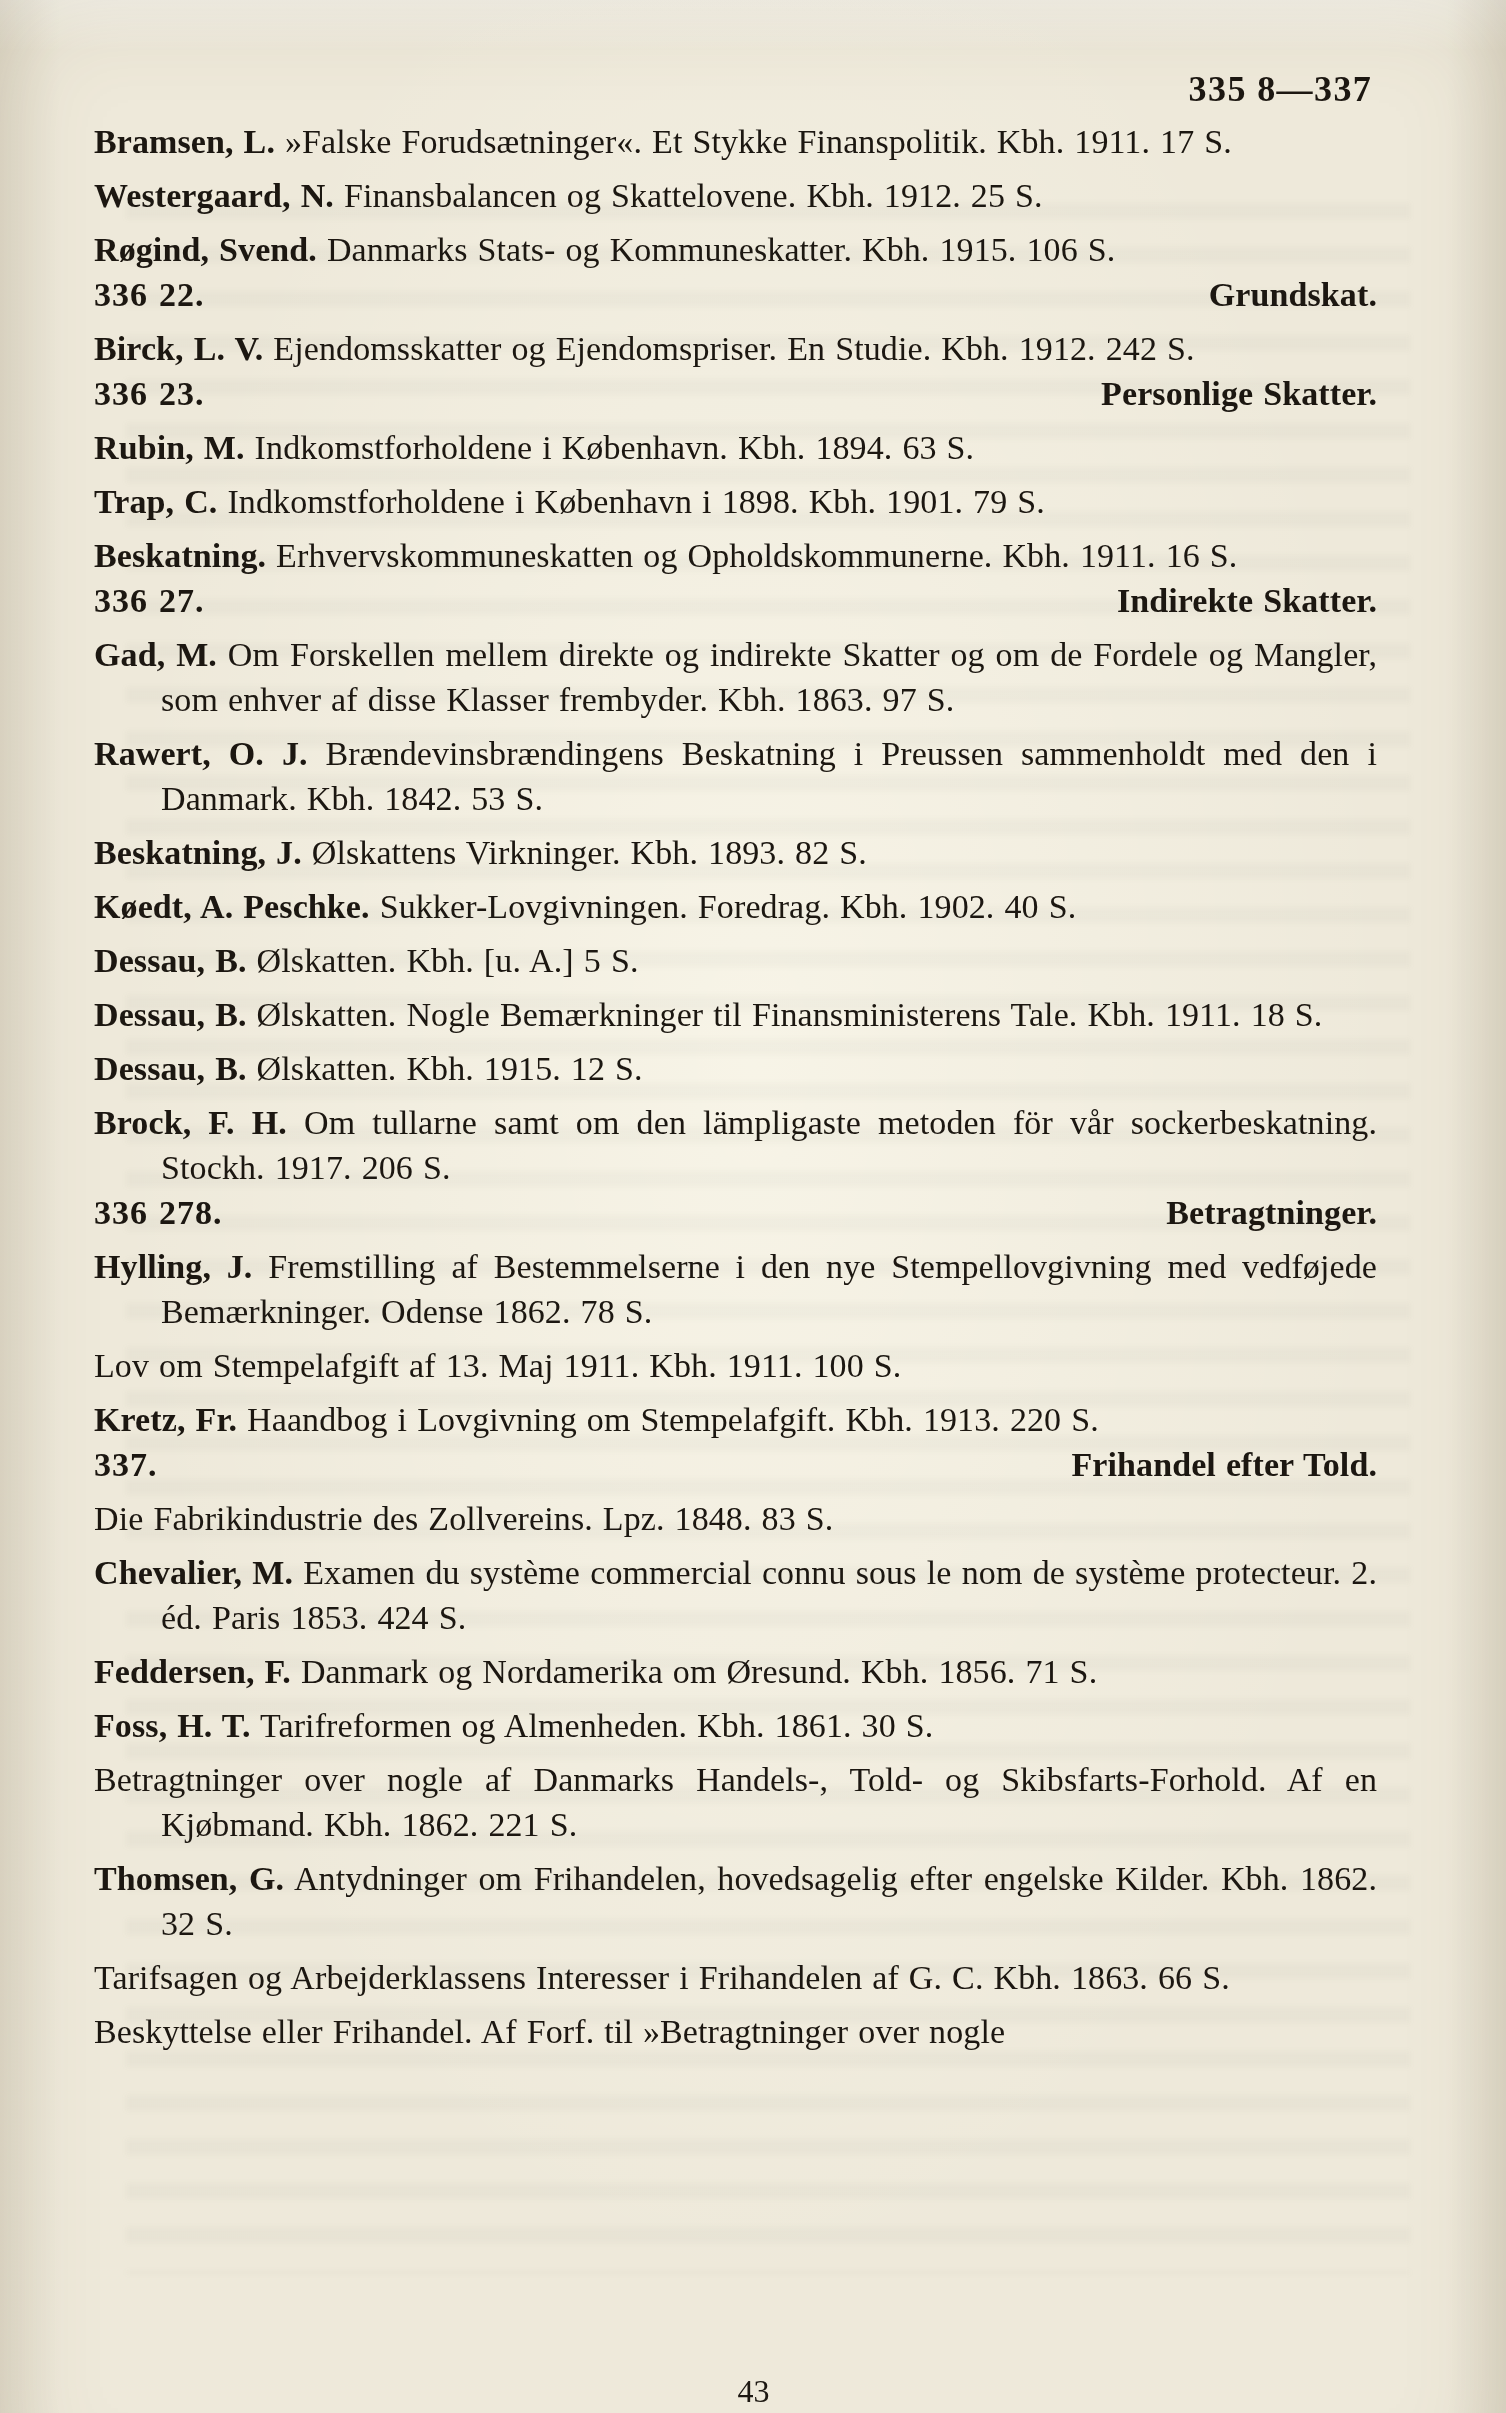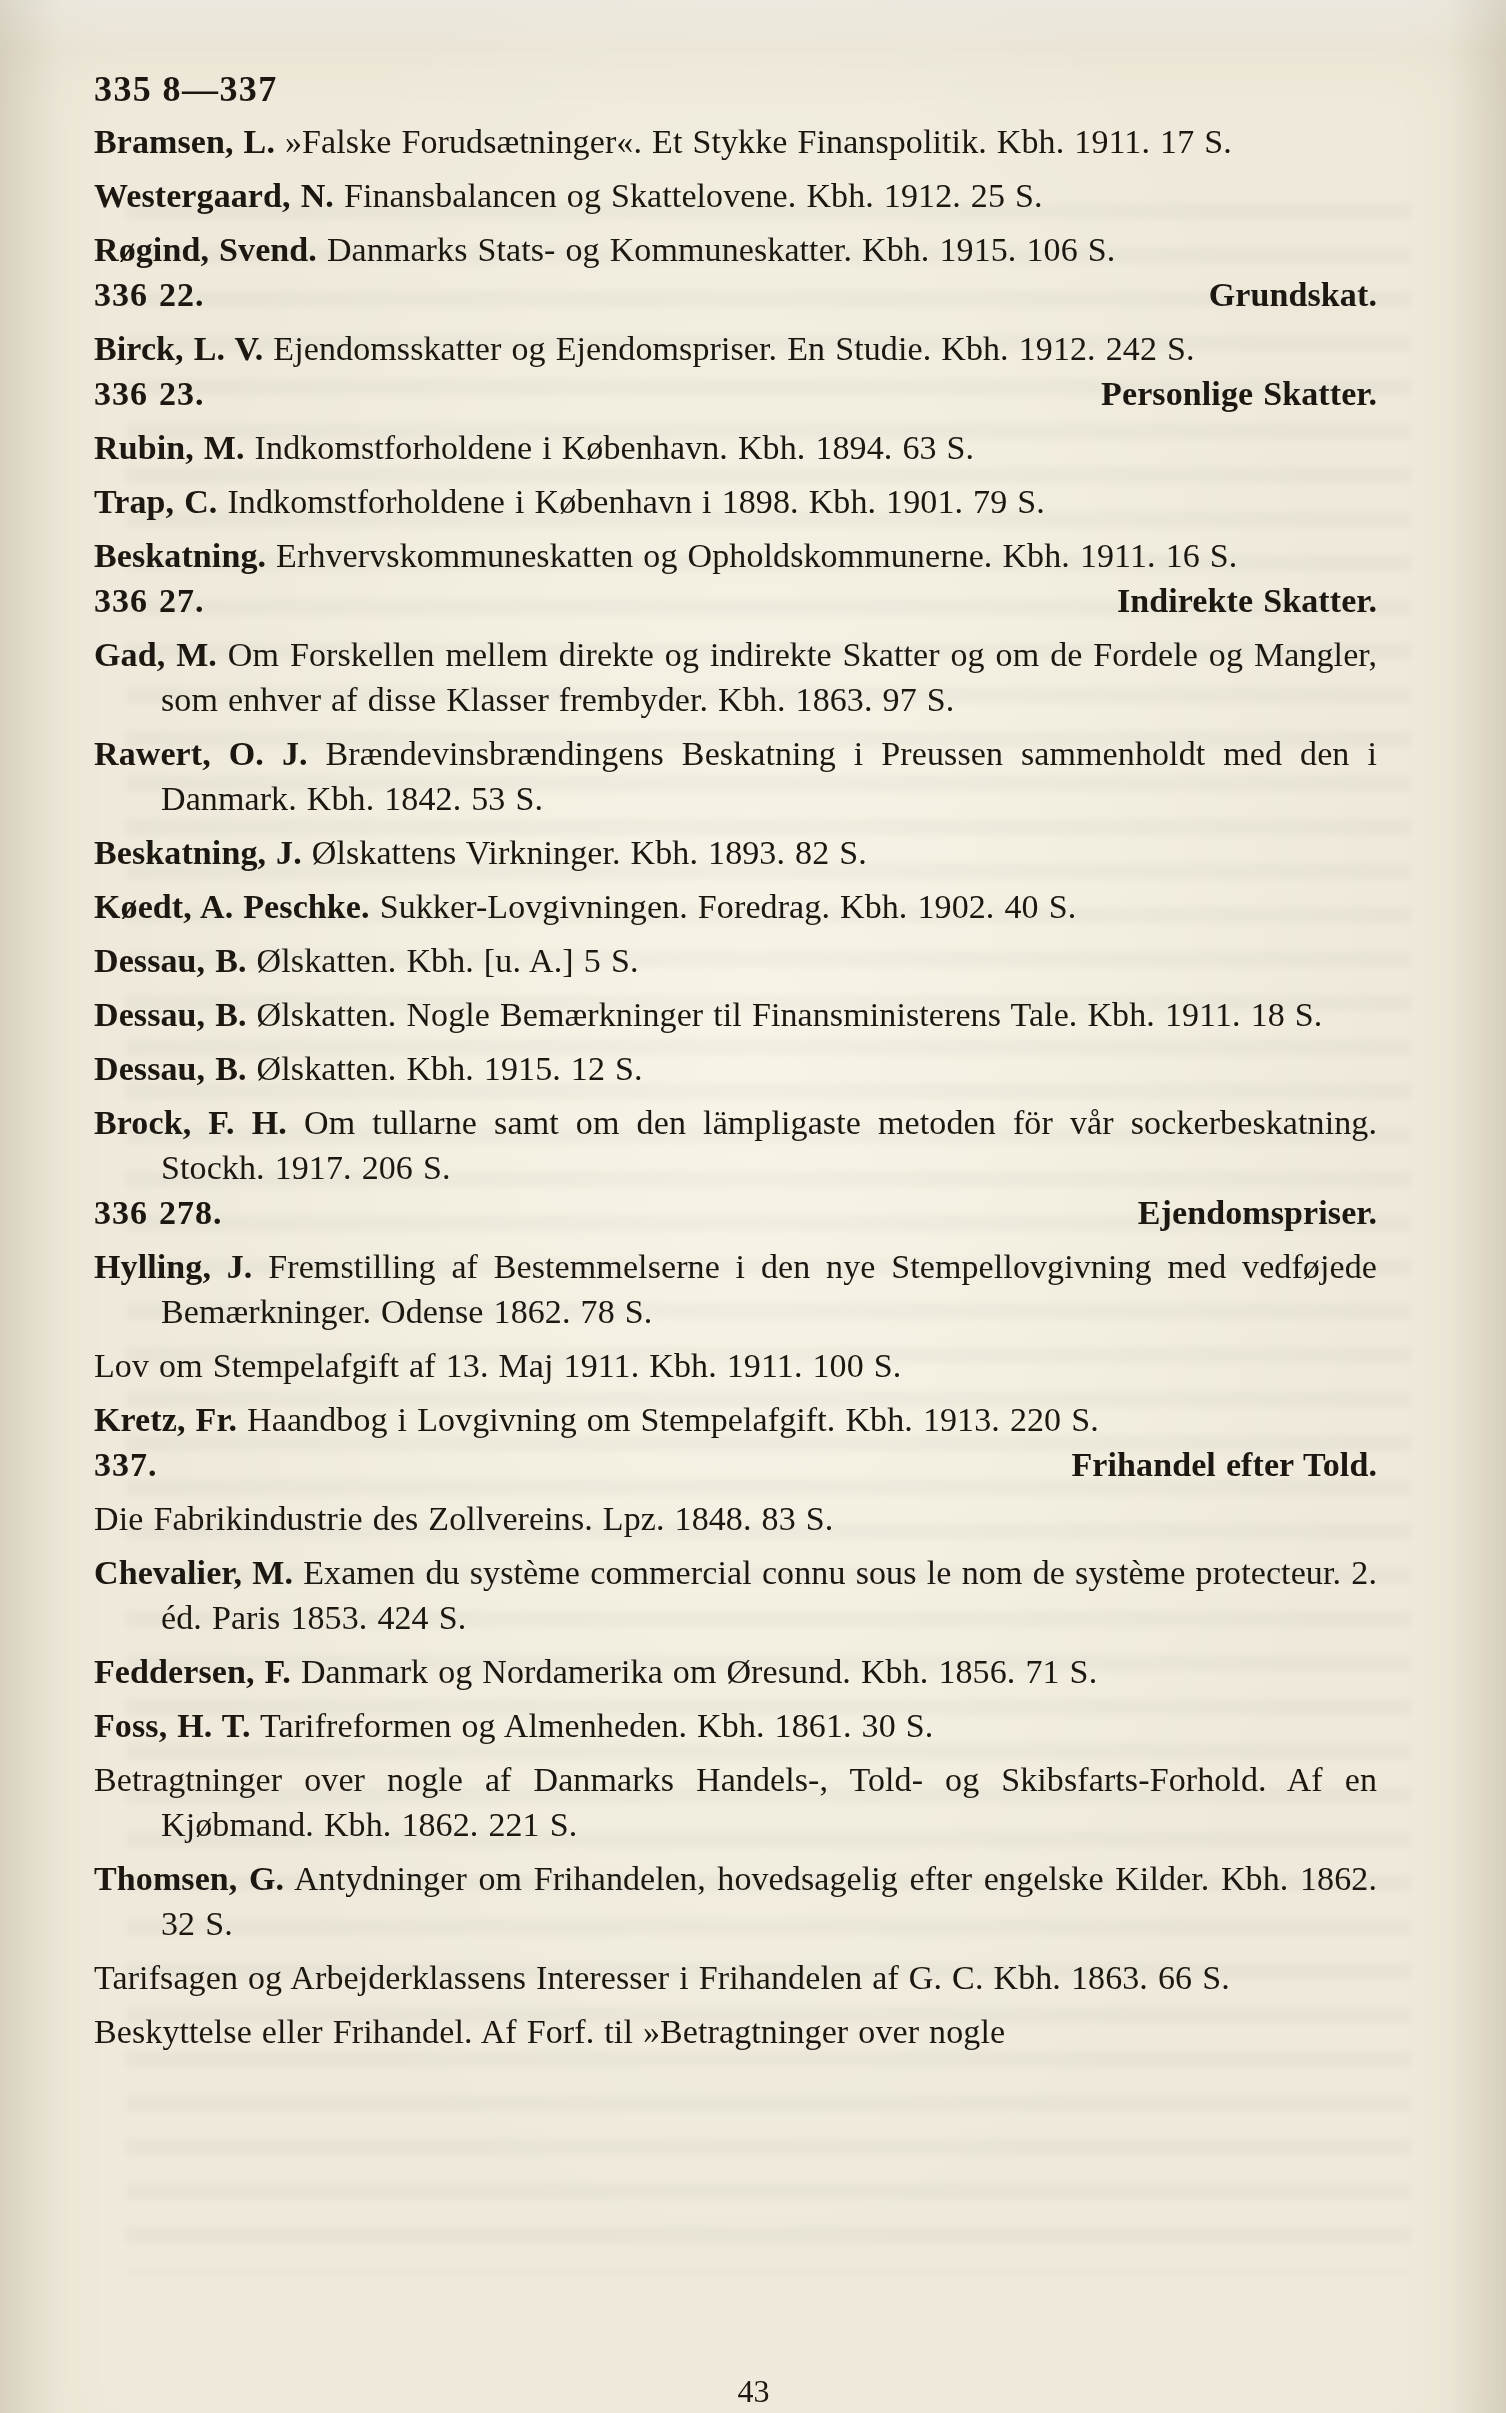--- a/index.html
+++ b/index.html
@@ -36,20 +36,21 @@
     filter: blur(2.9px);
     pointer-events: none;
   }
   .content {
     position: absolute;
     inset: 0;
     box-sizing: border-box;
     padding: 68px 130px 0 94px;
   }
   .running-header {
+    text-align: right;
     font-weight: bold;
     font-size: 36px;
     letter-spacing: 1.4px;
     padding-right: 4.8px;
   }
   .entry-list {
     font-size: 34px;
     line-height: 45px;
     letter-spacing: 0.1px;
     word-spacing: 1.4px;
@@ -108,21 +109,21 @@
       <div class="entry"><span class="lead">Gad, M.</span>  Om Forskellen mellem direkte og indirekte Skatter og om de Fordele og Mangler, som enhver af disse Klasser frembyder.  Kbh. 1863.  97 S.</div>
       <div class="entry"><span class="lead">Rawert, O. J.</span>  Brændevinsbrændingens Beskatning i Preussen sammenholdt med den i Danmark.  Kbh. 1842.  53 S.</div>
       <div class="entry"><span class="lead">Beskatning, J.</span>  Ølskattens Virkninger.  Kbh. 1893.  82 S.</div>
       <div class="entry"><span class="lead">Køedt, A. Peschke.</span>  Sukker-Lovgivningen.  Foredrag.  Kbh. 1902. 40 S.</div>
       <div class="entry"><span class="lead">Dessau, B.</span>  Ølskatten.  Kbh. [u. A.]  5 S.</div>
       <div class="entry"><span class="lead">Dessau, B.</span>  Ølskatten.  Nogle Bemærkninger til Finansministerens Tale.  Kbh. 1911.  18 S.</div>
       <div class="entry"><span class="lead">Dessau, B.</span>  Ølskatten.  Kbh. 1915.  12 S.</div>
       <div class="entry"><span class="lead">Brock, F. H.</span>  Om tullarne samt om den lämpligaste metoden för vår sockerbeskatning.  Stockh. 1917.  206 S.</div>
       <div class="section-heading">
         <span class="sec-num">336 278.</span>
-        <span class="sec-title">Ejendomspriser.</span>
+        <span class="sec-title">Betragtninger.</span>
       </div>
       <div class="entry"><span class="lead">Hylling, J.</span>  Fremstilling af Bestemmelserne i den nye Stempellovgivning med vedføjede Bemærkninger.  Odense 1862.  78 S.</div>
       <div class="entry">Lov om Stempelafgift af 13. Maj 1911.  Kbh. 1911.  100 S.</div>
       <div class="entry"><span class="lead">Kretz, Fr.</span>  Haandbog i Lovgivning om Stempelafgift.  Kbh. 1913. 220 S.</div>
       <div class="section-heading">
         <span class="sec-num">337.</span>
         <span class="sec-title">Frihandel efter Told.</span>
       </div>
       <div class="entry">Die Fabrikindustrie des Zollvereins.  Lpz. 1848.  83 S.</div>
       <div class="entry"><span class="lead">Chevalier, M.</span>  Examen du système commercial connu sous le nom de système protecteur.  2. éd.  Paris 1853.  424 S.</div>

